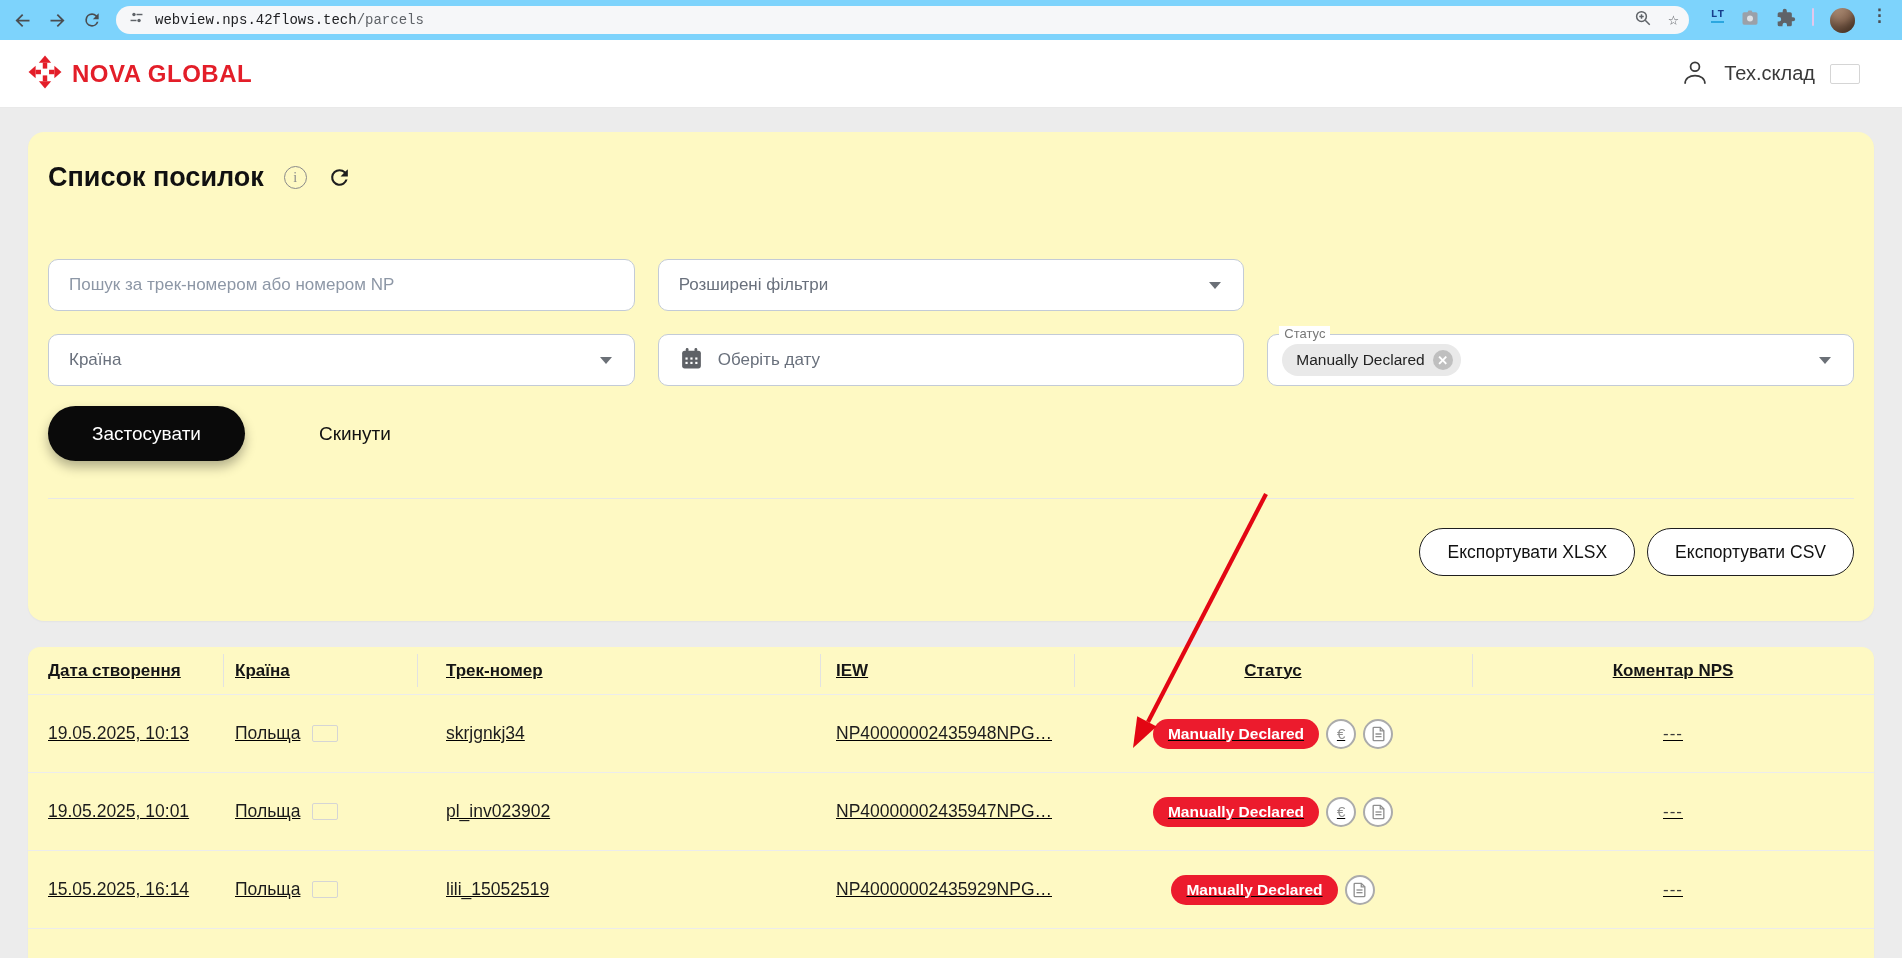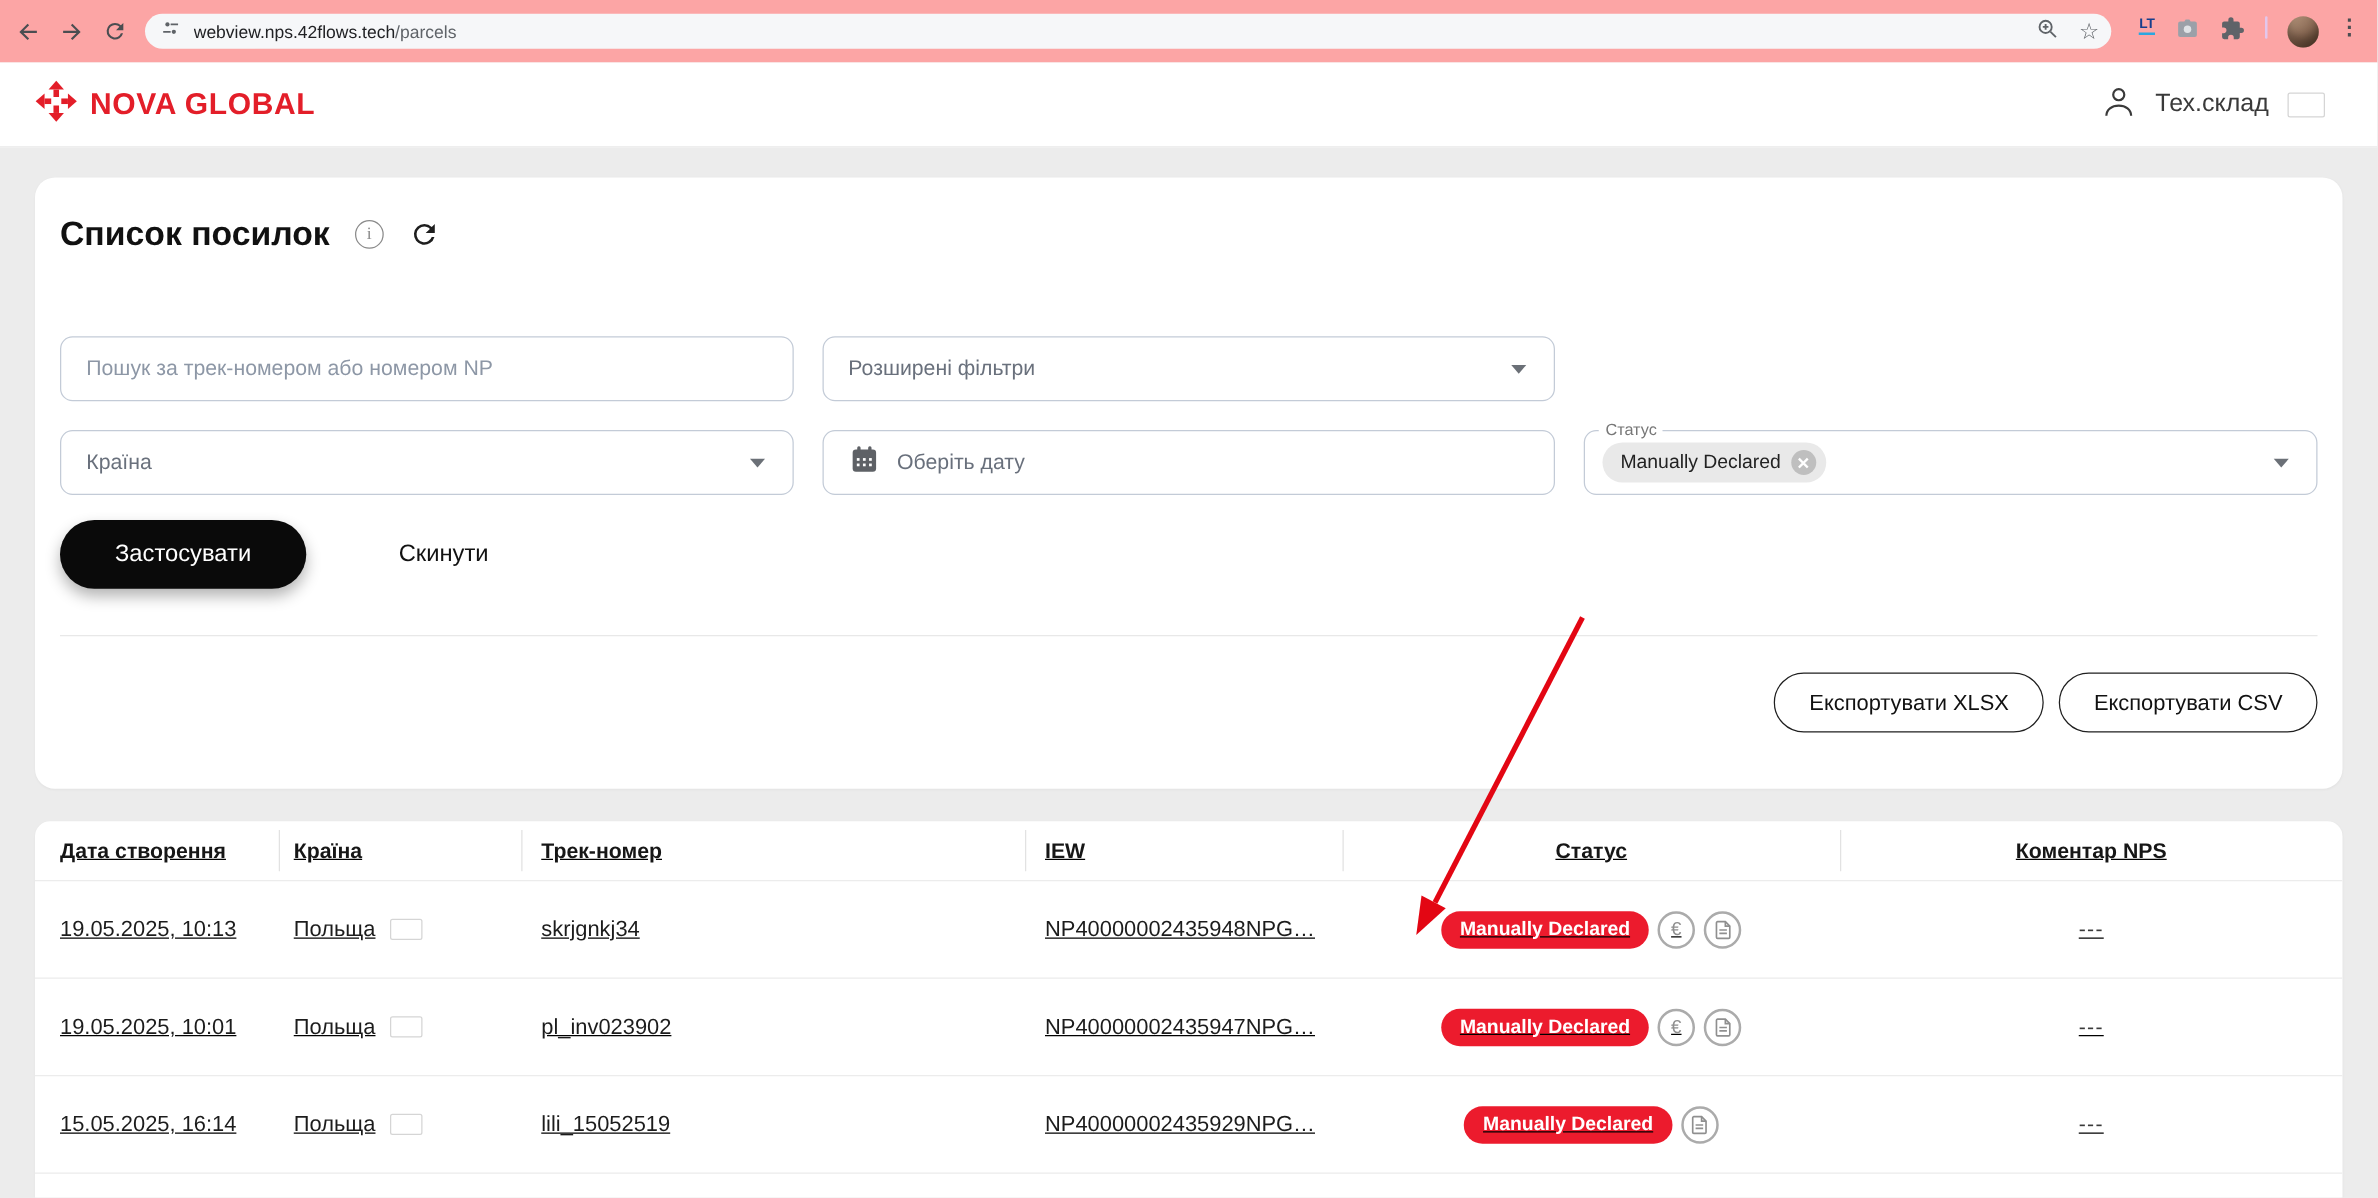--- a/index.html
+++ b/index.html
@@ -1,19 +1,19 @@
 <!DOCTYPE html>
 <html><head>
 <meta charset="utf-8">
 <style>
   * { margin:0; padding:0; box-sizing:border-box; }
   html,body { width:1902px; height:958px; overflow:hidden; font-family:"Liberation Sans", sans-serif; background:#ECECEC; }
 
   
-  .chrome { height:50px; background:#fca5a5; display:flex; align-items:center; padding:0 14px 0 12px; gap:8px; }
+  .chrome { height:40px; background:#7dd3fc; display:flex; align-items:center; padding:0 14px 0 12px; gap:8px;font-family:Liberation Mono, monospace; }
   .chrome .nav { display:flex; align-items:center; gap:14px; margin-right:6px; }
   .chrome .nav svg { display:block; }
   .omnibox { flex:1; height:28px; background:#F6F7F9; border-radius:14px; display:flex; align-items:center; padding:0 10px 0 12px; min-width:0; }
   .omnibox .tune { margin-right:10px; }
   .url { font-size:14px; color:#202124; white-space:nowrap; overflow:hidden; flex:1; }
   .url .path { color:#5F6368; }
   .omni-right { display:flex; align-items:center; gap:16px; margin-left:8px; }
   .star { font-size:18px; color:#5F6368; line-height:1; }
   .ext-icons { display:flex; align-items:flex-start; gap:16px; margin-left:14px; }
   .lt-badge { font-size:11px; font-weight:bold; color:#173E8C; border-bottom:2px solid #2BA7E0; line-height:1.2; }
@@ -27,21 +27,21 @@
   .brand-text { font-size:24px; font-weight:bold; color:#E31E29; letter-spacing:.5px; }
   .user-area { display:flex; align-items:center; gap:15px; }
   .user-name { font-size:20px; color:#3A3A3A; }
   .flag { width:30px; height:20px; border:1px solid #D5D5D5; border-radius:2px; overflow:hidden; display:inline-block; }
   .flag .w { height:50%; background:#fff; }
   .flag .r { height:50%; background:#D81A3C; }
   .flag.small { width:26px; height:17px; }
 
   
   .content { position:relative; height:854px; padding:24px 28px 0; }
-  .card { background:#ffffff; border-radius:16px; box-shadow:0 1px 2px rgba(0,0,0,.04); }
+  .card { background:#fef9c3; border-radius:16px; box-shadow:0 1px 2px rgba(0,0,0,.04); }
   .filter-card { padding:30px 20px 45px; }
 
   .title-row { display:flex; align-items:center; gap:20px; }
   .page-title { font-size:27px; font-weight:bold; color:#111; }
   .info-icon { width:23px; height:23px; border:1.6px solid #8A8A8A; border-radius:50%; color:#8A8A8A; font-size:14px; display:flex; align-items:center; justify-content:center; font-family:"Liberation Serif", serif; }
   .refresh-icon svg { display:block; }
 
   .filters-grid { display:grid; grid-template-columns:repeat(3,1fr); column-gap:23px; row-gap:23px; margin-top:66px; }
   .field { height:52px; border:1px solid #C3CBD7; border-radius:10px; display:flex; align-items:center; padding:0 20px; position:relative; background:#fff; }
   .field input { border:none; outline:none; font-size:17px; width:100%; font-family:inherit; color:#333; background:transparent; }
@@ -61,21 +61,21 @@
   .hr { border:none; border-top:1px solid #E8E8E8; margin-top:37px; }
   .export-row { display:flex; justify-content:flex-end; gap:12px; margin-top:29px; }
   .export-btn { background:#fff; border:1.5px solid #1F1F1F; border-radius:26px; height:48px; padding:0 27px; font-size:17.5px; color:#111; font-family:inherit; }
 
   
   .table-card { margin-top:26px; border-radius:12px 12px 0 0; height:336px; overflow:hidden;text-decoration:underline; }
   .trow { display:grid; grid-template-columns:195px 194px 403px 254px 398px 1fr; align-items:center; }
   .thead { height:48px; font-weight:bold; font-size:17px; color:#161616; border-bottom:1px solid #ECECEC; }
   .thead .th { position:relative; height:100%; display:flex; align-items:center; }
   .thead .th:not(:first-child)::before { content:""; position:absolute; left:0; top:7px; bottom:7px; width:1px; background:#E2E2E2; }
-  .c1 { padding-left:20px; } .c2 { padding-left:12px; } .c3 { padding-left:16px; } .c4 { padding-left:16px; }
+  .c1 { padding-left:20px; } .c2 { padding-left:12px; } .c3 { padding-left:29px; } .c4 { padding-left:16px; }
   .c5,.c6 { justify-content:center; text-align:center; }
   .tbody .trow { height:78px; border-bottom:1px solid #ECECEC; font-size:17.5px; color:#1C1C1C; }
   .cell { display:flex; align-items:center; }
   .country-cell { gap:12px; }
   .status-cell { justify-content:center; gap:7px; }
   .badge { background:#EC1B2D; color:#fff; font-size:15.5px; font-weight:bold; padding:6px 15px; border-radius:16px; white-space:nowrap; }
   .circ-icon { width:30px; height:30px; border:2px solid #ABABAB; border-radius:50%; display:flex; align-items:center; justify-content:center; color:#8F8F8F; font-size:15px; background:#fff; }
   .comment-cell { justify-content:center; font-size:17px; color:#3A3A3A; letter-spacing:1px; }
 
   .arrow-overlay { position:absolute; left:0; top:0; width:1902px; height:958px; pointer-events:none; z-index:40; }

